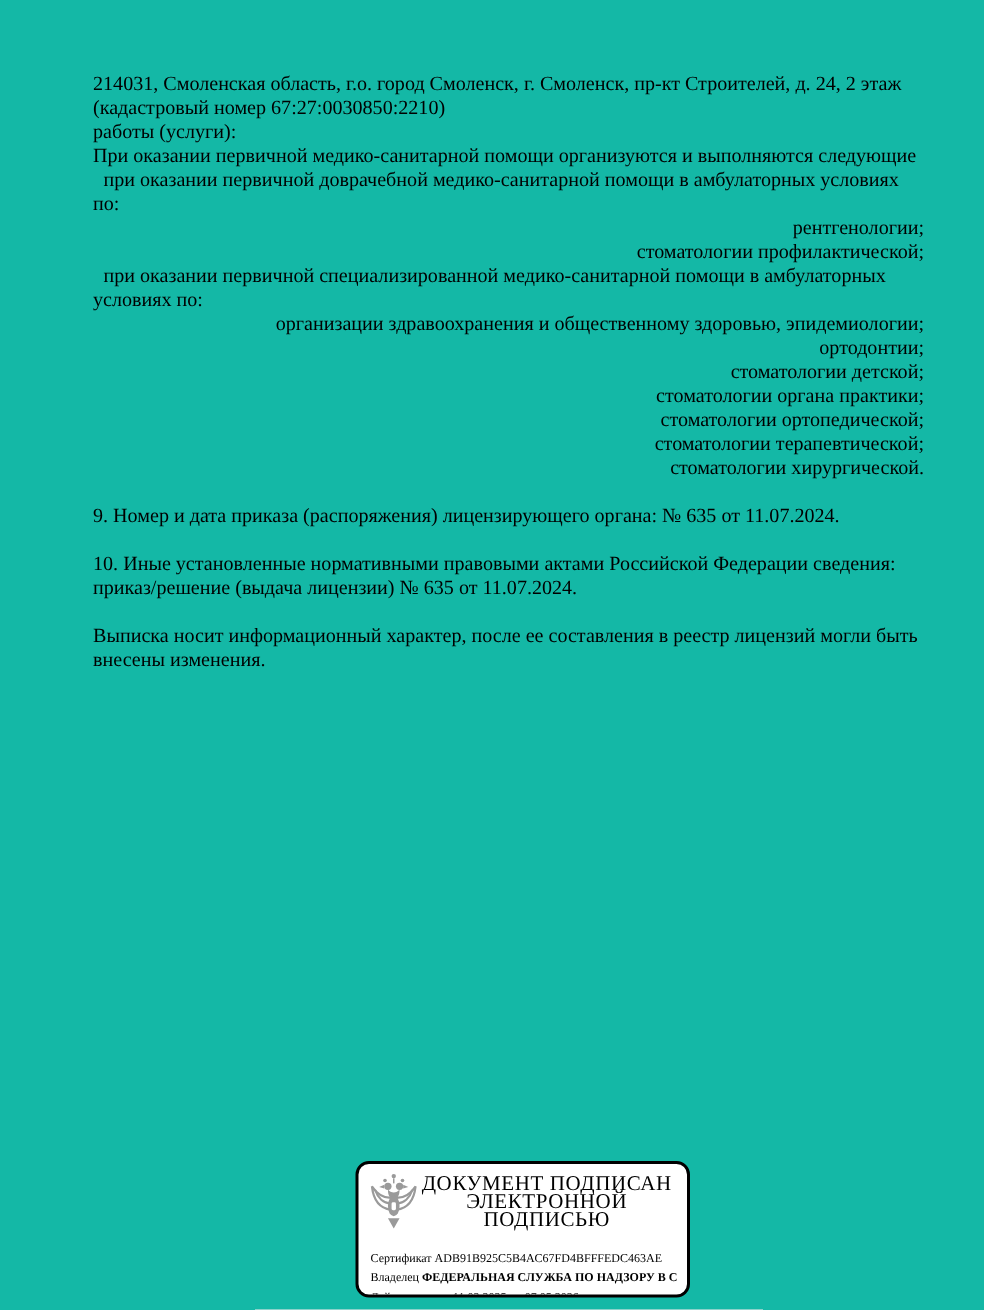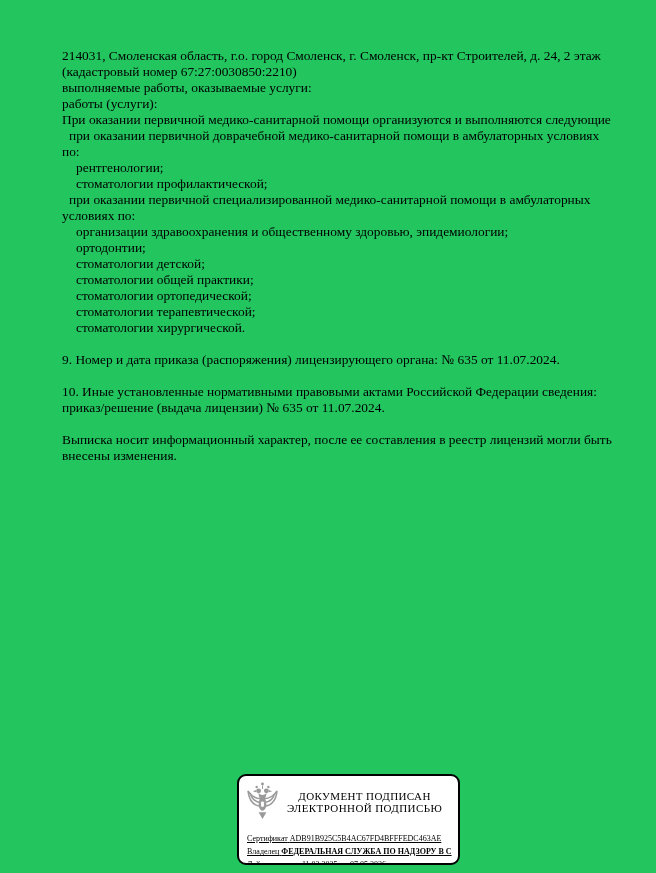--- a/index.html
+++ b/index.html
@@ -1,40 +1,40 @@
 <!DOCTYPE html>
 <html><head>
 <meta charset="utf-8">
 <style>
   html, body { margin: 0; padding: 0; background: #e8e8e8; }
   .page {
     position: relative;
     width: 656px;
     height: 873px;
     margin: 0 auto;
-    background: #22c55e;
+    background: #14b8a6;
     font-family: "Liberation Serif", serif;
     color: #000000;
     overflow: hidden;
   }
   .body-text {
     position: absolute;
     left: 62px;
     top: 48px;
     right: 40px;
   }
   .line {
     font-size: 13.4px;
     line-height: 16px;
     min-height: 16px;
     white-space: nowrap;
   }
   .indent-0 { padding-left: 0; }
   .indent-1 { padding-left: 7px; }
-  .indent-2 { padding-left: 14px; }
+  .indent-2 { padding-left: 14px; text-align: right; }
 
   
   .stamp {
     position: absolute;
     left: 237px;
     top: 774px;
     width: 223px;
     height: 91px;
     border: 2px solid #000000;
     border-radius: 9px;
@@ -45,54 +45,53 @@
   .stamp-header {
     display: flex;
     align-items: center;
     height: 46px;
     padding: 3px 4px 0 7px;
   }
   .eagle { flex: 0 0 auto; display: block; line-height: 0; }
   .stamp-title {
     flex: 1 1 auto;
     text-align: center;
-    font-size: 11px;
+    font-size: 14px;
     line-height: 12px;
     letter-spacing: 0.4px;
     padding-right: 4px;
   }
   .stamp-lines {
     padding: 7px 4px 0 8px;
     font-size: 8px;
     line-height: 13.2px;
   }
-  .stamp-line { white-space: nowrap; overflow: hidden; text-decoration: underline; }
+  .stamp-line { white-space: nowrap; overflow: hidden; }
   .stamp-line b { font-weight: bold; }
 </style>
 </head>
 <body>
 
 <div class="page">
 
   <div class="body-text">
       <div class="line indent-0">214031, Смоленская область, г.о. город Смоленск, г. Смоленск, пр-кт Строителей, д. 24, 2 этаж</div>
       <div class="line indent-0">(кадастровый номер 67:27:0030850:2210)</div>
-      <div class="line indent-0">выполняемые работы, оказываемые услуги:</div>
       <div class="line indent-0">работы (услуги):</div>
       <div class="line indent-0">При оказании первичной медико-санитарной помощи организуются и выполняются следующие</div>
       <div class="line indent-1">при оказании первичной доврачебной медико-санитарной помощи в амбулаторных условиях</div>
       <div class="line indent-0">по:</div>
       <div class="line indent-2">рентгенологии;</div>
       <div class="line indent-2">стоматологии профилактической;</div>
       <div class="line indent-1">при оказании первичной специализированной медико-санитарной помощи в амбулаторных</div>
       <div class="line indent-0">условиях по:</div>
       <div class="line indent-2">организации здравоохранения и общественному здоровью, эпидемиологии;</div>
       <div class="line indent-2">ортодонтии;</div>
       <div class="line indent-2">стоматологии детской;</div>
-      <div class="line indent-2">стоматологии общей практики;</div>
+      <div class="line indent-2">стоматологии органа практики;</div>
       <div class="line indent-2">стоматологии ортопедической;</div>
       <div class="line indent-2">стоматологии терапевтической;</div>
       <div class="line indent-2">стоматологии хирургической.</div>
       <div class="line indent-0">&nbsp;</div>
       <div class="line indent-0">9. Номер и дата приказа (распоряжения) лицензирующего органа: № 635 от 11.07.2024.</div>
       <div class="line indent-0">&nbsp;</div>
       <div class="line indent-0">10. Иные установленные нормативными правовыми актами Российской Федерации сведения:</div>
       <div class="line indent-0">приказ/решение (выдача лицензии) № 635 от 11.07.2024.</div>
       <div class="line indent-0">&nbsp;</div>
       <div class="line indent-0">Выписка носит информационный характер, после ее составления в реестр лицензий могли быть</div>

